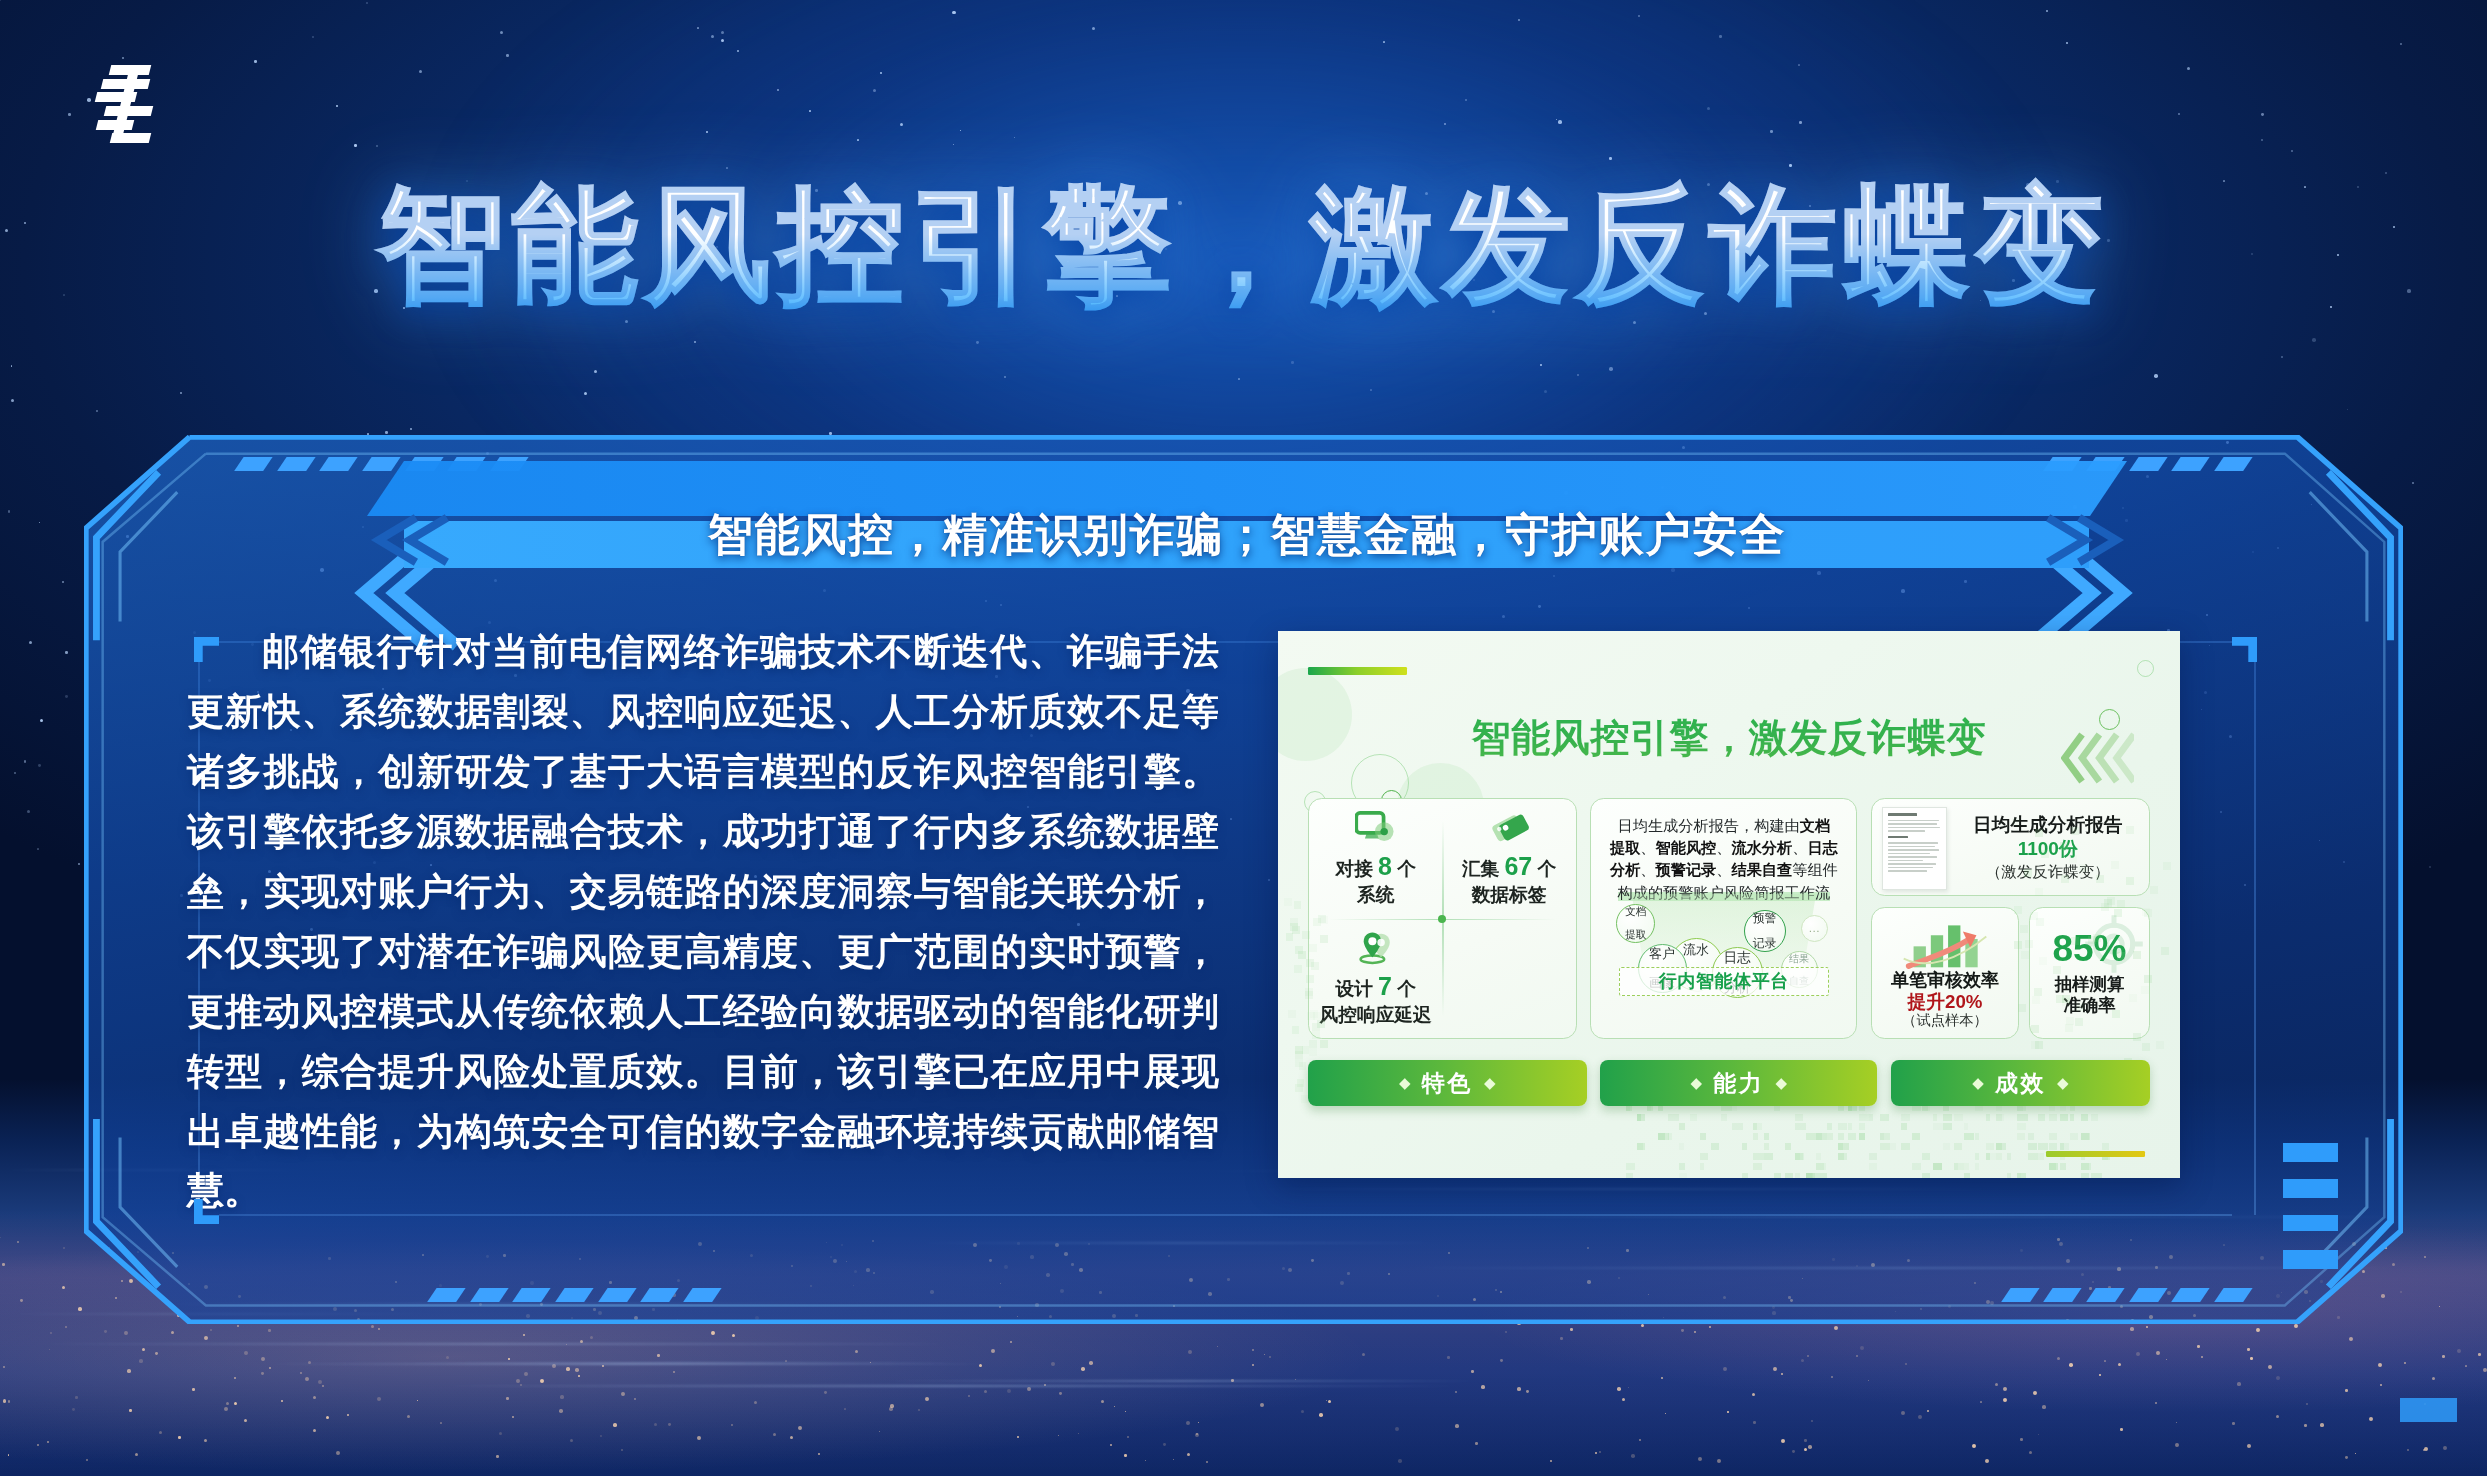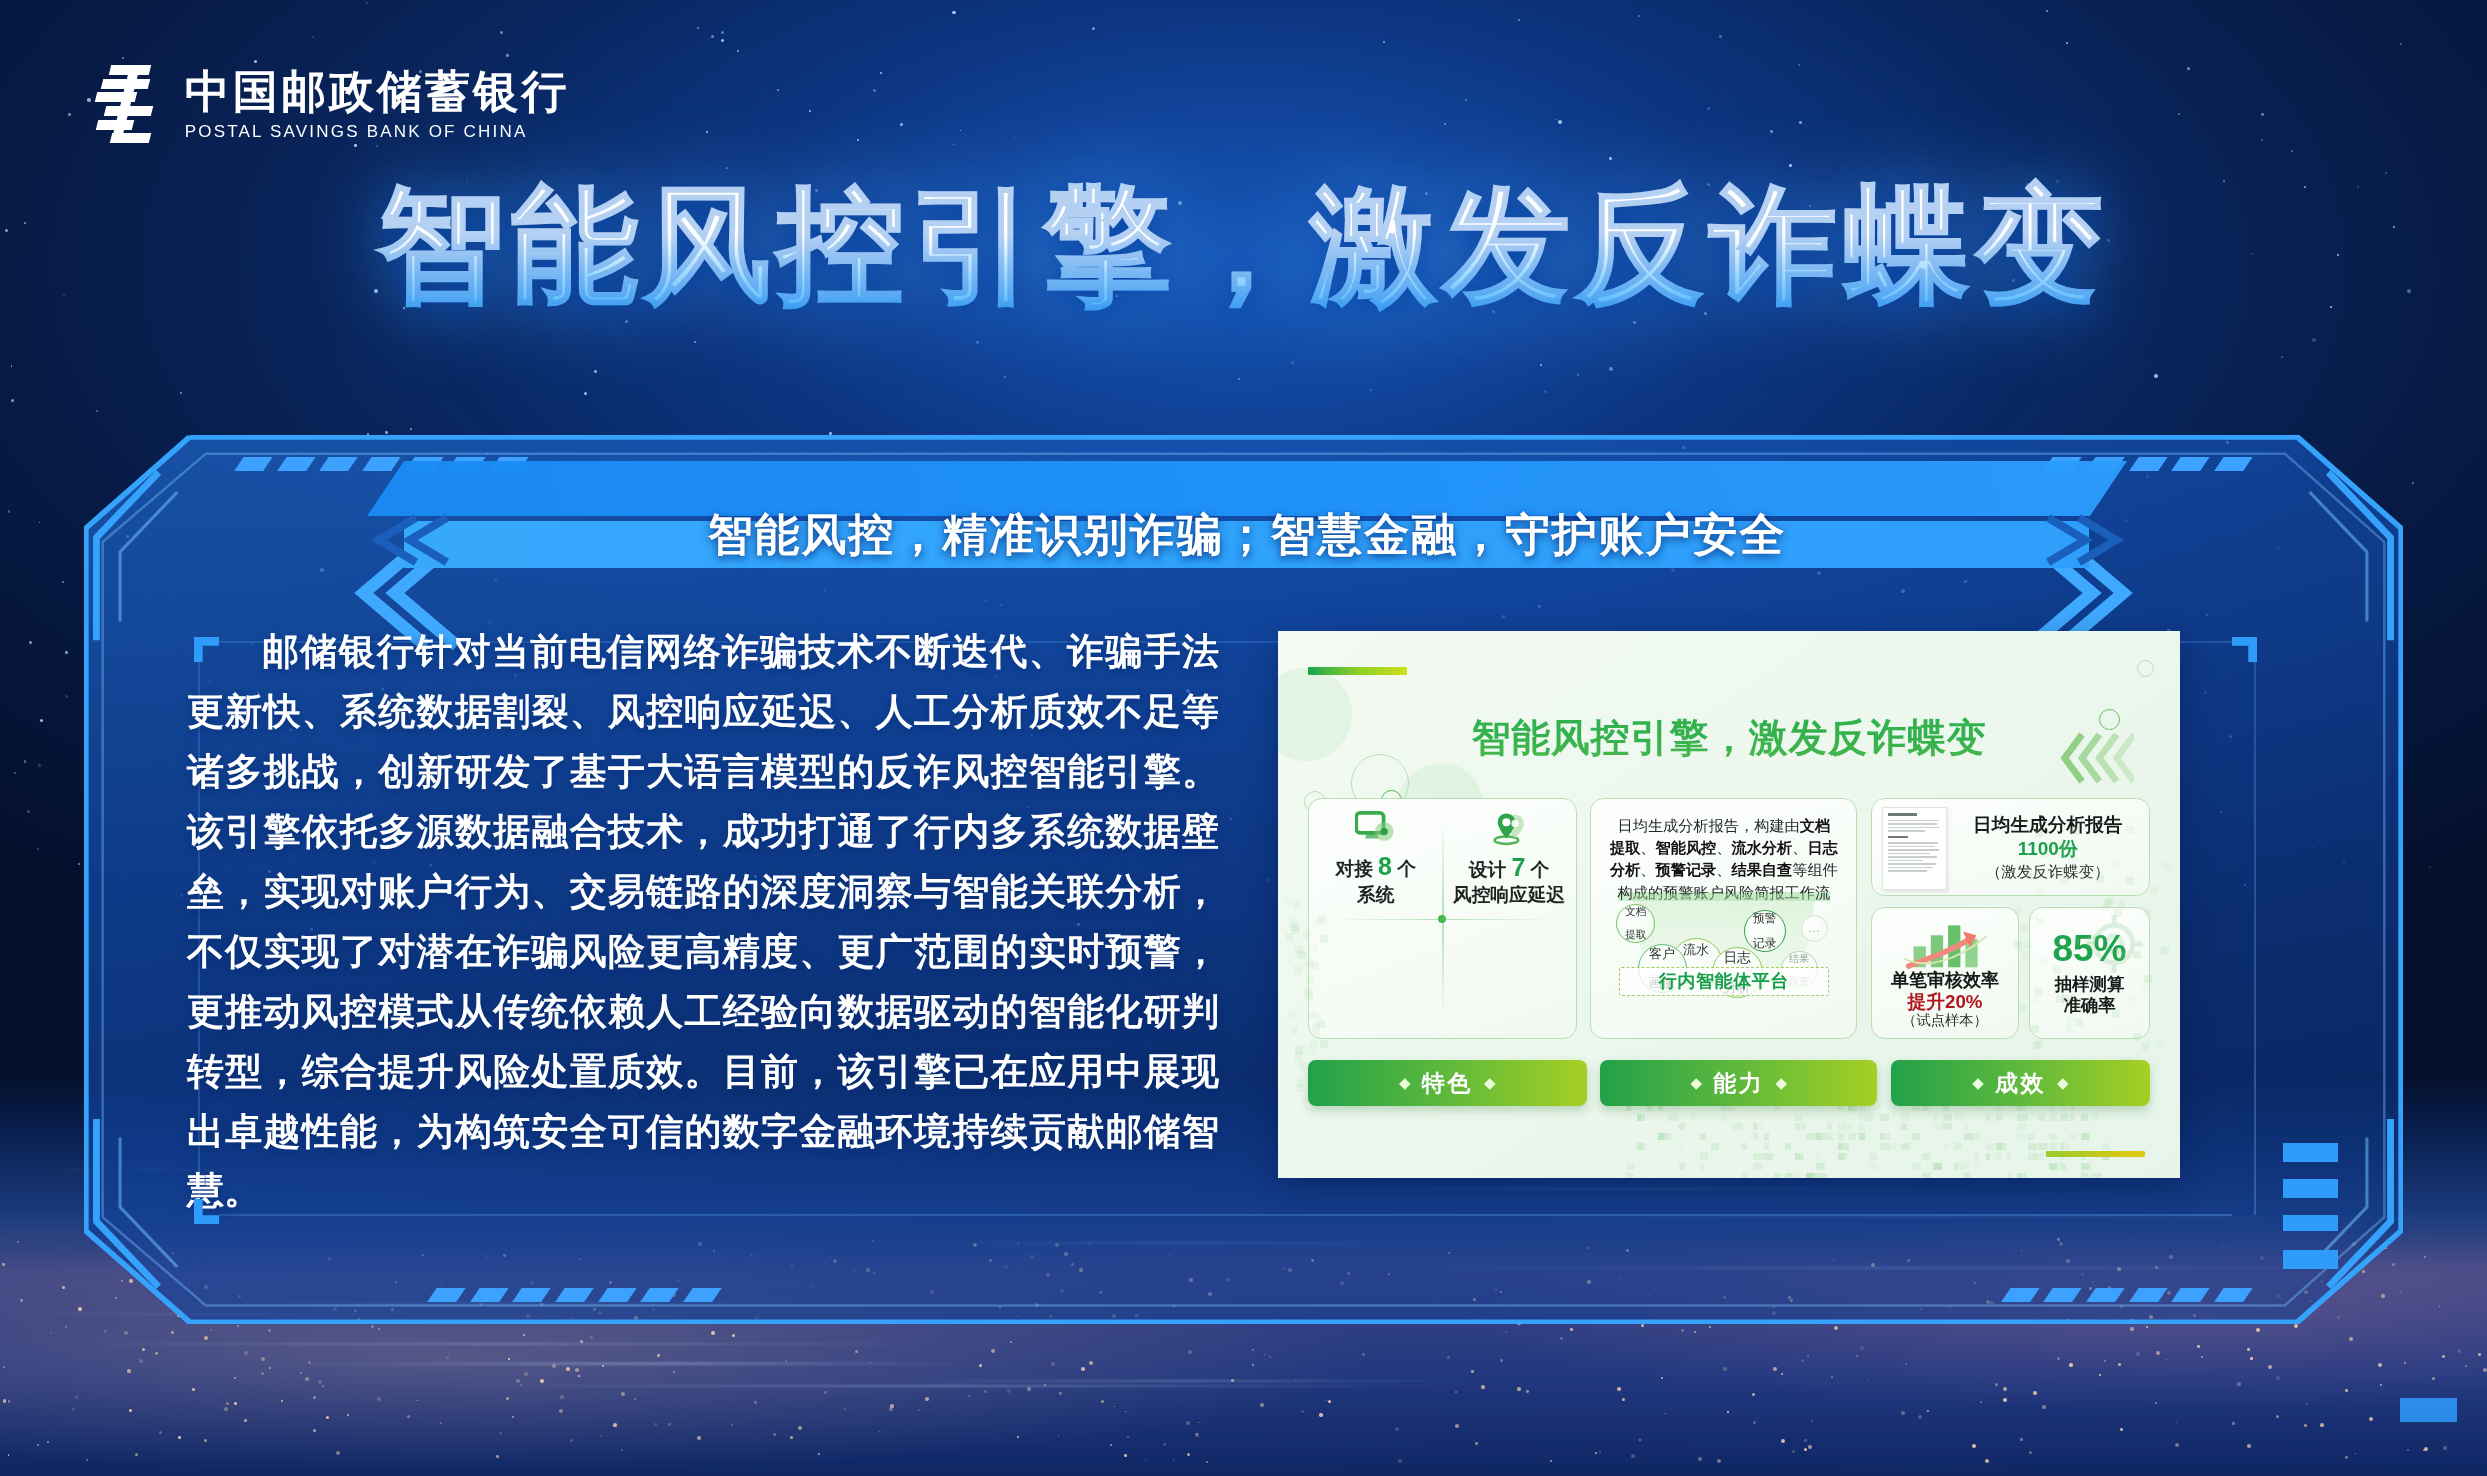--- a/index.html
+++ b/index.html
@@ -965,24 +965,20 @@
   <div class="logo-mark">
     <i style="left:13.7px;  top:0px;   width:40px; height:10px;"></i>
     <i style="left:6.2px;  top:13.7px;  width:47px; height:10px;"></i>
     <i style="left:0px;   top:27px;  width:40px; height:10px;"></i>
     <i style="left:17.4px;  top:27px;  width:21px; height:10px;"></i>
     <i style="left:8.7px;  top:41px;  width:47px; height:10px;"></i>
     <i style="left:1.2px;   top:55px;  width:36px; height:10px;"></i>
     <i style="left:15px;  top:68px; width:39px; height:10px;"></i>
     <i style="left:23.6px;  top:5px;   width:10px; height:73px; transform:skewX(-14deg);"></i>
   </div>
-  <div>
-    <div class="logo-text-zh">中国邮政储蓄银行</div>
-    <div class="logo-text-en">POSTAL SAVINGS BANK OF CHINA</div>
-  </div>
 </div>
 
 <div class="main-title">智能风控引擎，激发反诈蝶变</div>
 
 <div class="frame">
   <div class="frame-body"></div>
   <svg class="frame-stroke" viewBox="0 0 3730 1430" preserveAspectRatio="none">
     <polyline points="170,3 3560,3 3727,150 3727,1280 3560,1427 170,1427 3,1280 3,150 170,3" fill="none" stroke="#35a2fc" stroke-width="9"></polyline>
     <polyline points="196,30 3540,30 3700,172 3700,1258 3540,1400 196,1400 30,1258 30,172 196,30" fill="none" stroke="rgba(120,200,255,.38)" stroke-width="4"></polyline>
 
@@ -1107,20 +1103,36 @@
           </svg>
           <div class="quad-label">
             <span>对接</span>
             <b>8</b>
             <span>个</span><br>
             <span>系统</span>
           </div>
         </div>
 
 
+        <div class="quad-cell">
+          <svg width="41" height="35" viewBox="0 0 66 56">
+            <g transform="rotate(-28 33 28)">
+              <rect x="8" y="12" width="44" height="28" rx="6" fill="#9ed899" opacity=".75"></rect>
+              <rect x="18" y="16" width="44" height="28" rx="6" fill="#34a64c"></rect>
+              <circle cx="28" cy="24" r="4.5" fill="#ffffff"></circle>
+              <circle cx="18" cy="21" r="3.5" fill="#ffffff" opacity=".85"></circle>
+            </g>
+          </svg>
+          <div class="quad-label">
+            <span>汇集</span>
+            <b>67</b>
+            <span>个</span><br>
+            <span>数据标签</span>
+          </div>
+        </div>
 
         <div class="quad-cell">
           <svg width="39" height="36" viewBox="0 0 62 58">
             <ellipse cx="26" cy="47" rx="19" ry="6" fill="none" stroke="#53b455" stroke-width="4"></ellipse>
             <path d="M40 6c8 0 14 6 14 14 0 10-14 24-14 24S26 30 26 20c0-8 6-14 14-14z" fill="#b7e0b2" opacity=".8"></path>
             <path d="M26 4c8 0 14 6 14 14 0 10-14 26-14 26S12 28 12 18C12 10 18 4 26 4z" fill="#2fa44b"></path>
             <circle cx="26" cy="18" r="6.5" fill="#ffffff"></circle>
             <circle cx="40" cy="20" r="6" fill="#ffffff" opacity=".9"></circle>
           </svg>
           <div class="quad-label">

